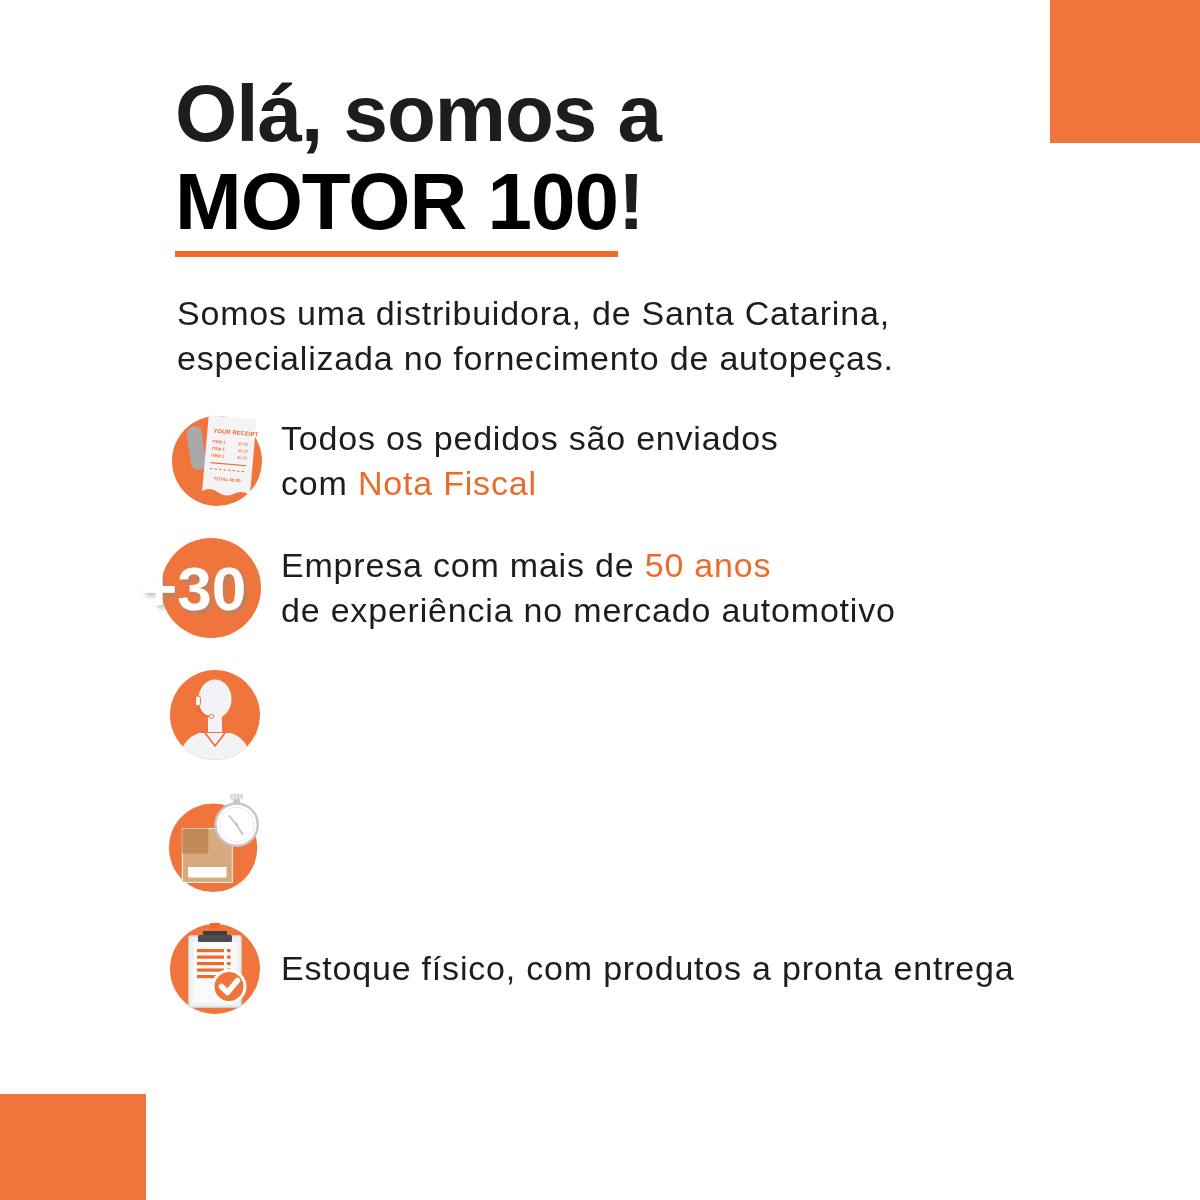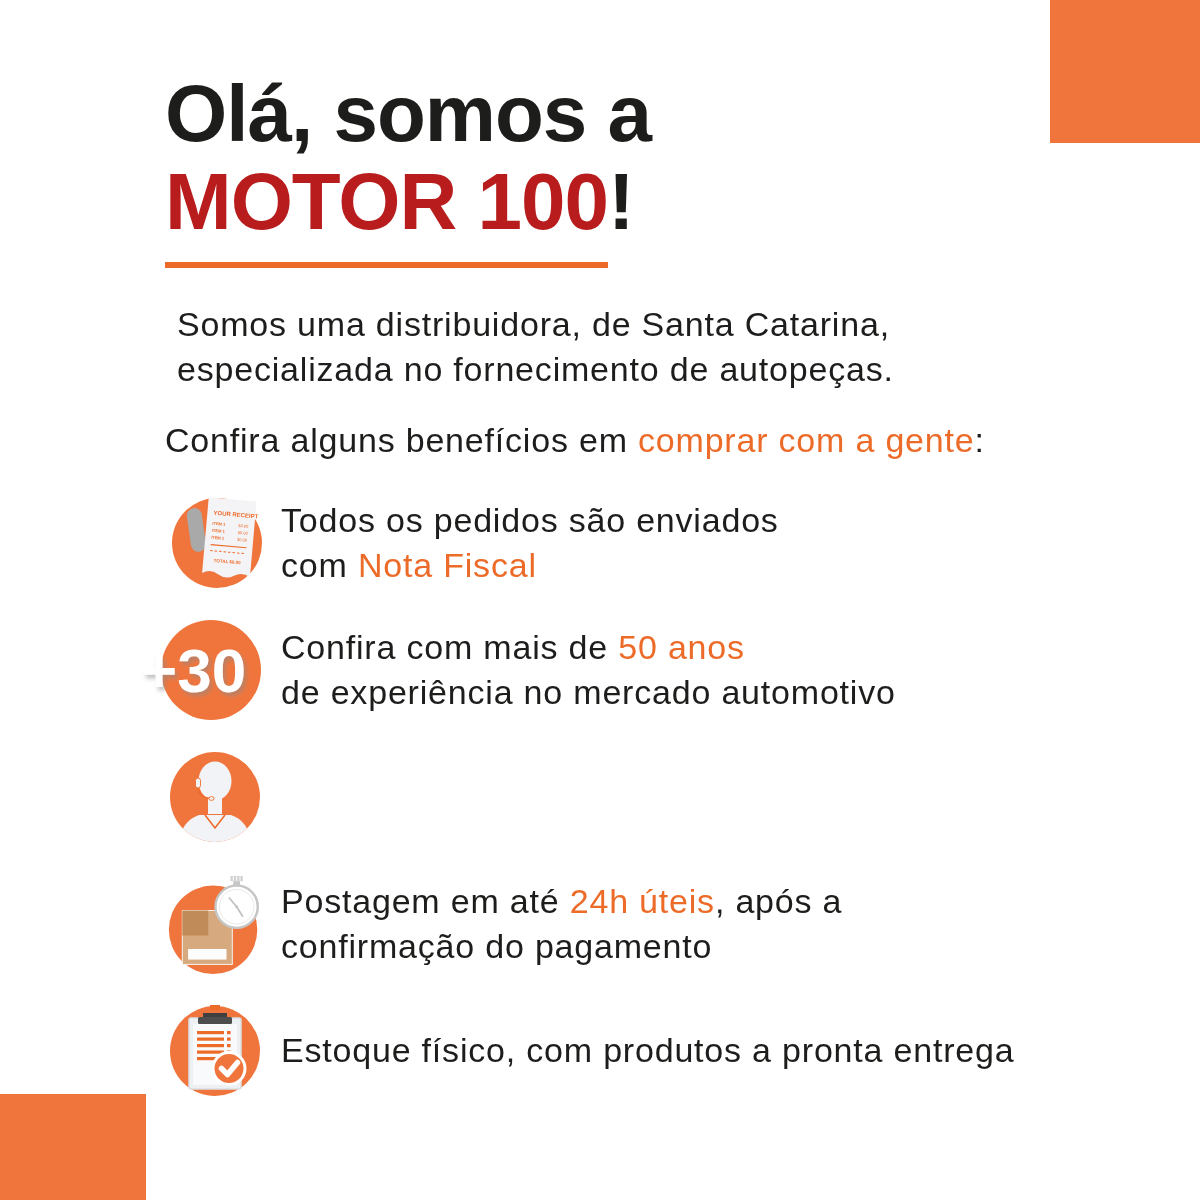--- a/index.html
+++ b/index.html
@@ -2,23 +2,23 @@
 <html><head>
 <meta charset="utf-8">
 <style>
   html,body{margin:0;padding:0;background:#fff;}
   .canvas{position:relative;width:1200px;height:1200px;background:#fff;overflow:hidden;
           font-family:"Liberation Sans",sans-serif;color:#1d1d1b;}
   .sq{position:absolute;background:#F0753C;}
   .sq.tr{top:0;right:0;width:150px;height:143px;}
   .sq.bl{bottom:0;left:0;width:146px;height:106px;}
   .content{position:absolute;left:165px;top:0;width:960px;}
-  .title{margin:70px 0 0 0;font-size:80px;font-weight:bold;line-height:1.1;letter-spacing:-1px;color:#1d1d1b;}
+  .title{margin:70px 0 0 10px;font-size:80px;font-weight:bold;line-height:1.1;letter-spacing:-1px;color:#1d1d1b;}
   .title .line{display:block;}
-  .brand{color:#b91c1c;border-bottom:6px solid #ED6B29;padding-bottom:20px;display:inline-block;line-height:1;}
+  .brand{color:#000000;border-bottom:6px solid #ED6B29;padding-bottom:9px;display:inline-block;line-height:1;}
   .bang{color:#1d1d1b;}
   .intro{margin:34px 0 0 12px;font-size:34px;line-height:1.32;letter-spacing:.8px;white-space:pre-line;}
   .lead{margin:26px 0 0 0;font-size:34px;line-height:1.32;letter-spacing:.8px;}
   .hl{color:#ED6B29;}
   .hlb{color:#ED6B29;font-weight:normal;}
   ul.benefits{list-style:none;margin:30px 0 0 0;padding:0;}
   ul.benefits li{display:flex;align-items:center;margin:0 0 27px 0;}
   .iconbox{width:100px;height:100px;flex:none;margin-right:16px;position:relative;}
   svg.icon{width:100px;height:100px;display:block;overflow:visible;}
   .btext{margin:0;font-size:34px;line-height:1.32;letter-spacing:.8px;white-space:pre-line;}
@@ -34,21 +34,20 @@
   <div class="content">
 
     <h1 class="title">
       <span class="line">Olá, somos a</span>
       <span class="line"><span class="brand">MOTOR 100</span><span class="bang">!</span></span>
     </h1>
 
     <p class="intro">Somos uma distribuidora, de Santa Catarina,
 especializada no fornecimento de autopeças.</p>
 
-    <p class="lead"><span>Confira alguns benefícios em </span><span class="hl">comprar com a gente</span><span>:</span></p>
 
     <ul class="benefits">
 
       <li>
         <span class="iconbox">
           <svg class="icon" viewBox="0 0 100 100" aria-hidden="true">
             <circle cx="52" cy="50" r="45" fill="#F0753C"></circle>
             <g transform="rotate(-8 31 38)">
               <rect x="24" y="15" width="15" height="44" rx="7.5" fill="#A9A9A9"></rect>
             </g>
@@ -76,21 +75,21 @@
           <svg class="icon" viewBox="0 0 100 100" aria-hidden="true">
             <defs>
               <filter id="sh30" x="-30%" y="-30%" width="160%" height="160%">
                 <feDropShadow dx="2.5" dy="3.5" stdDeviation="2" flood-color="#8a8a8a" flood-opacity="0.55"></feDropShadow>
               </filter>
             </defs>
             <circle cx="46" cy="50" r="50" fill="#F0753C"></circle>
             <text x="-24" y="72" font-size="62" font-weight="bold" fill="#FFFFFF" filter="url(#sh30)">+30</text>
           </svg>
         </span>
-        <p class="btext"><span>Confira com mais de </span><span class="hlb">50 anos</span><span>
+        <p class="btext"><span>Empresa com mais de </span><span class="hlb">50 anos</span><span>
 de experiência no mercado automotivo</span></p>
       </li>
 
       <li>
         <span class="iconbox">
           <svg class="icon" viewBox="0 0 100 100" aria-hidden="true">
             <defs>
                 <clipPath id="agentClip">
                   <circle cx="50" cy="50" r="45"></circle>
                 </clipPath>
@@ -121,22 +120,20 @@
             <line x1="72.5" y1="2.5" x2="72.5" y2="7" stroke="#FFFFFF" stroke-width="1"></line>
             <line x1="76" y1="2.5" x2="76" y2="7" stroke="#FFFFFF" stroke-width="1"></line>
             <rect x="69" y="7.5" width="7" height="4.5" fill="#C6C6C6"></rect>
             <circle cx="72.5" cy="34" r="22" fill="#FFFFFF" stroke="#C6C6C6" stroke-width="2.5"></circle>
             <circle cx="72.5" cy="34" r="18" fill="#FFFFFF" stroke="#E8E8E8" stroke-width="1"></circle>
             <line x1="72.5" y1="34" x2="64.5" y2="24.5" stroke="#C0C0C0" stroke-width="1.8"></line>
             <line x1="72.5" y1="34" x2="79" y2="44.5" stroke="#C0C0C0" stroke-width="1.8"></line>
             <circle cx="72.5" cy="34" r="1.4" fill="#C0C0C0"></circle>
           </svg>
         </span>
-        <p class="btext"><span>Postagem em até </span><span class="hlb">24h úteis</span><span>, após a
-confirmação do pagamento</span></p>
       </li>
 
       <li>
         <span class="iconbox">
           <svg class="icon" viewBox="0 0 100 100" aria-hidden="true">
             <circle cx="50" cy="50" r="45" fill="#F0753C"></circle>
             <rect x="45" y="4" width="10" height="5" fill="#ED6B29"></rect>
             <rect x="24" y="17" width="52" height="71" rx="2" fill="#EDF1F4" stroke="#D9DFE3" stroke-width="1.5"></rect>
             <rect x="28" y="23" width="44" height="61" fill="#F8FAFB"></rect>
             <rect x="38" y="12" width="24" height="7" fill="#3F3F3F"></rect>

